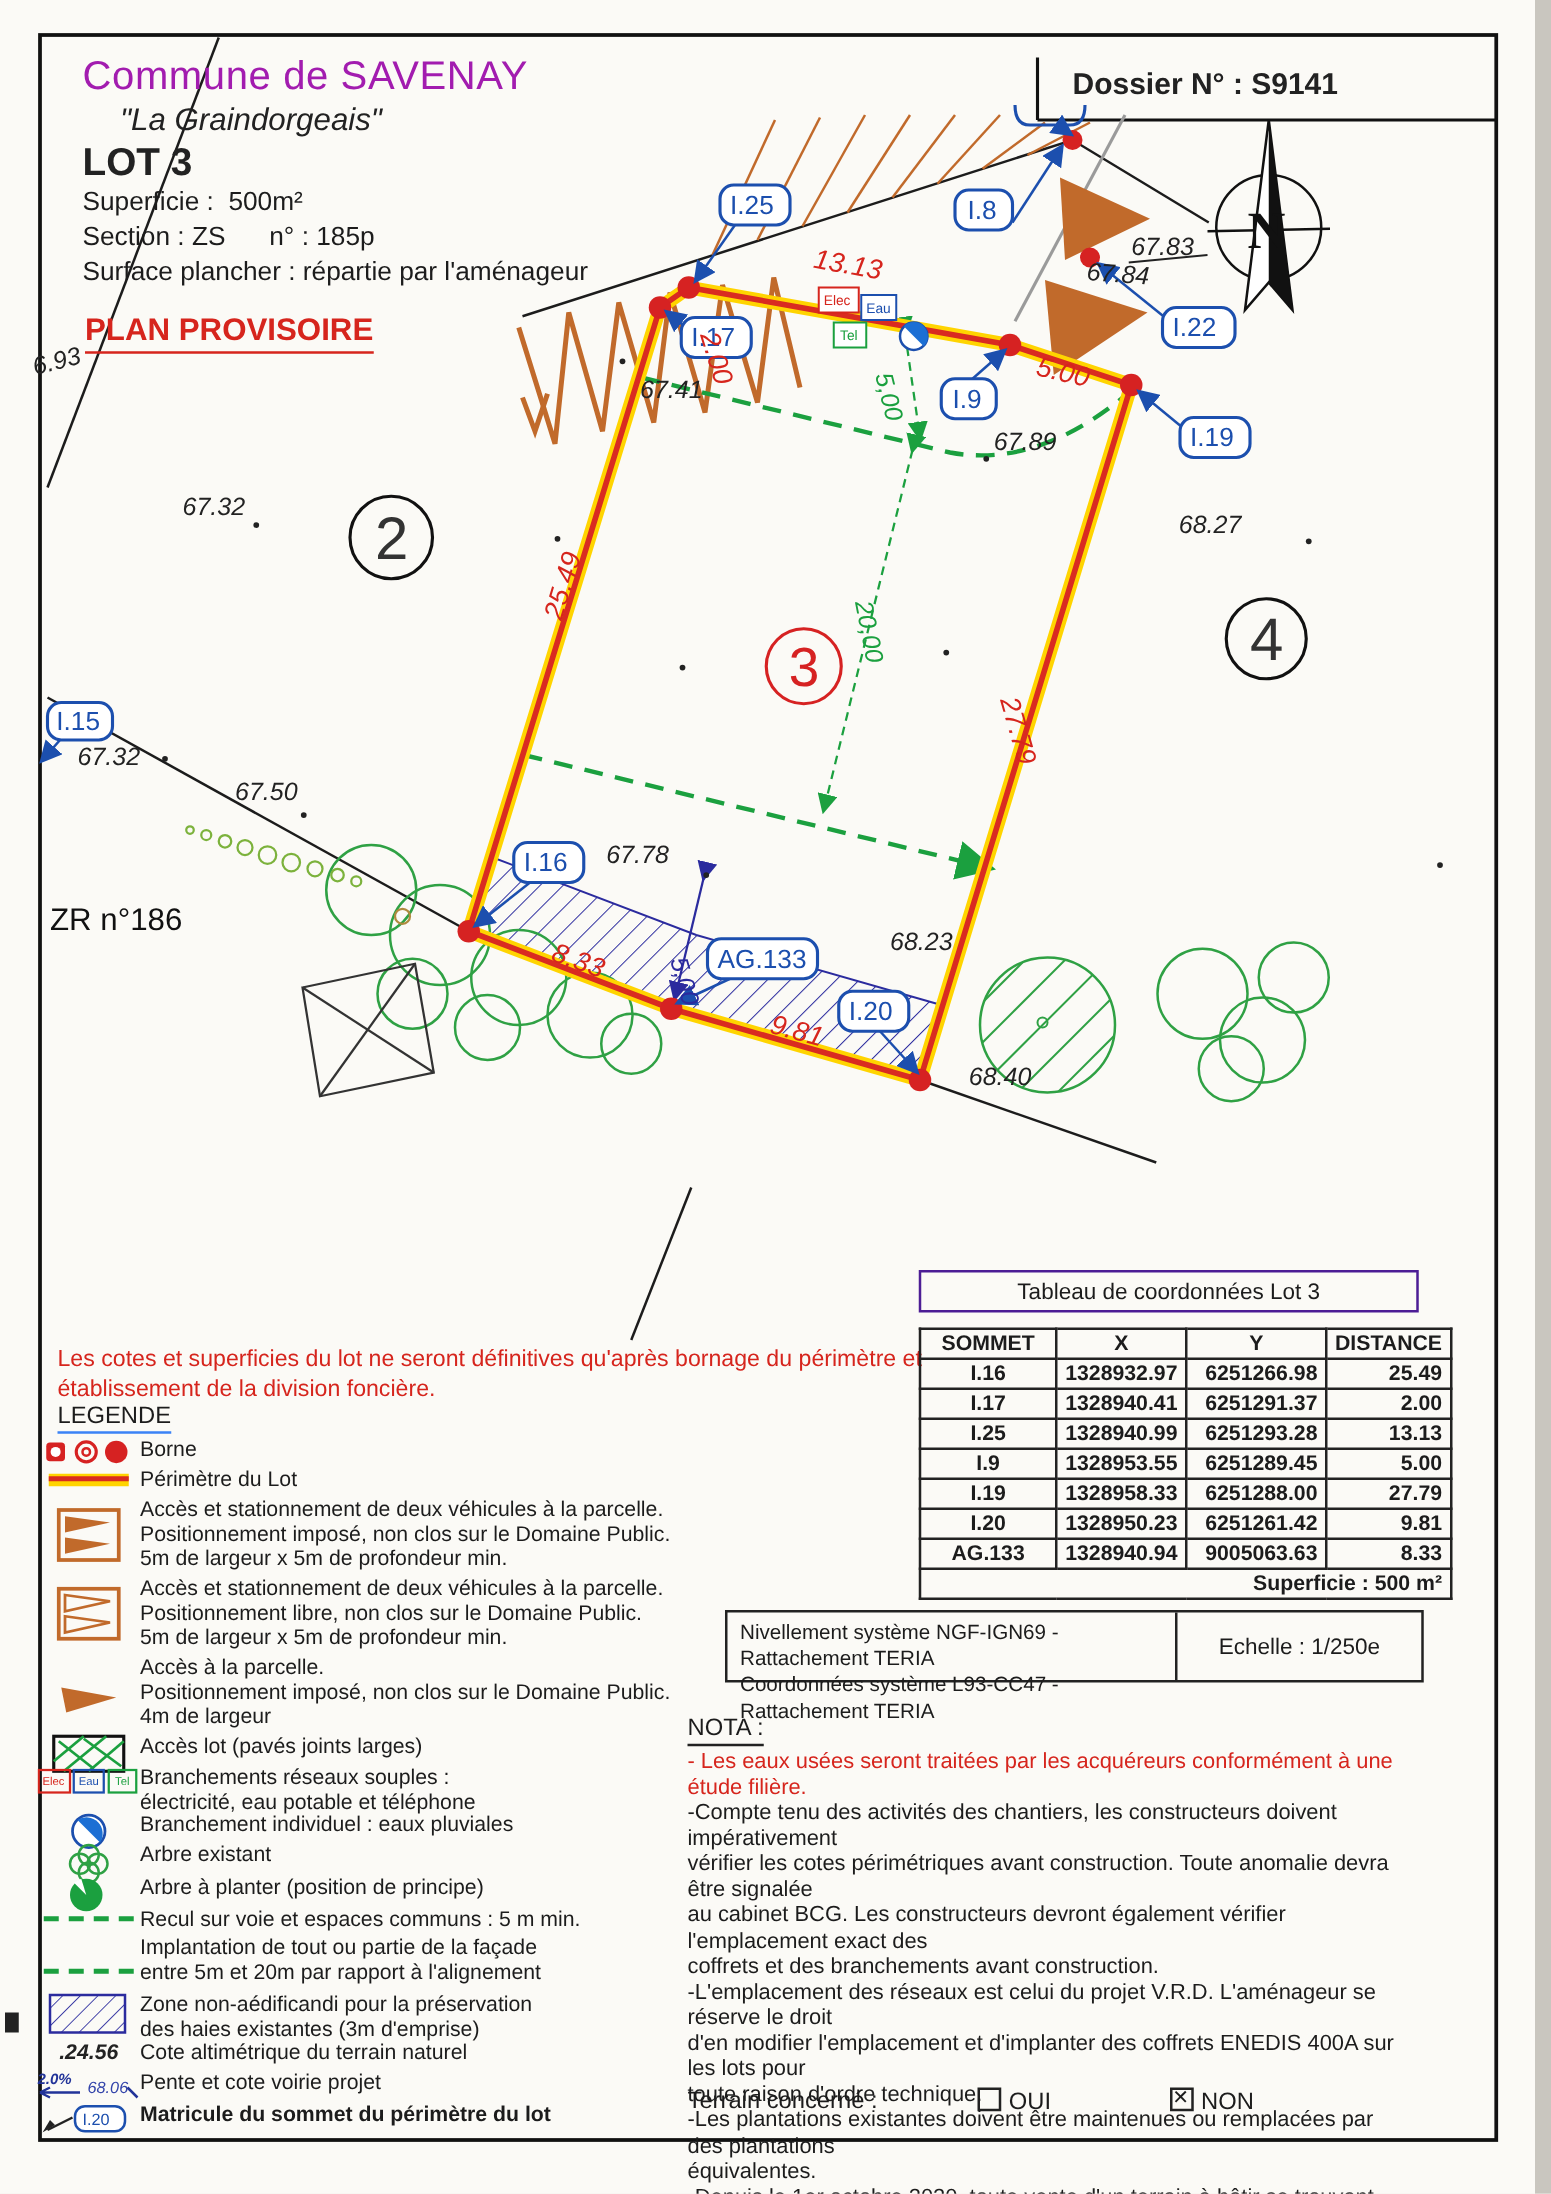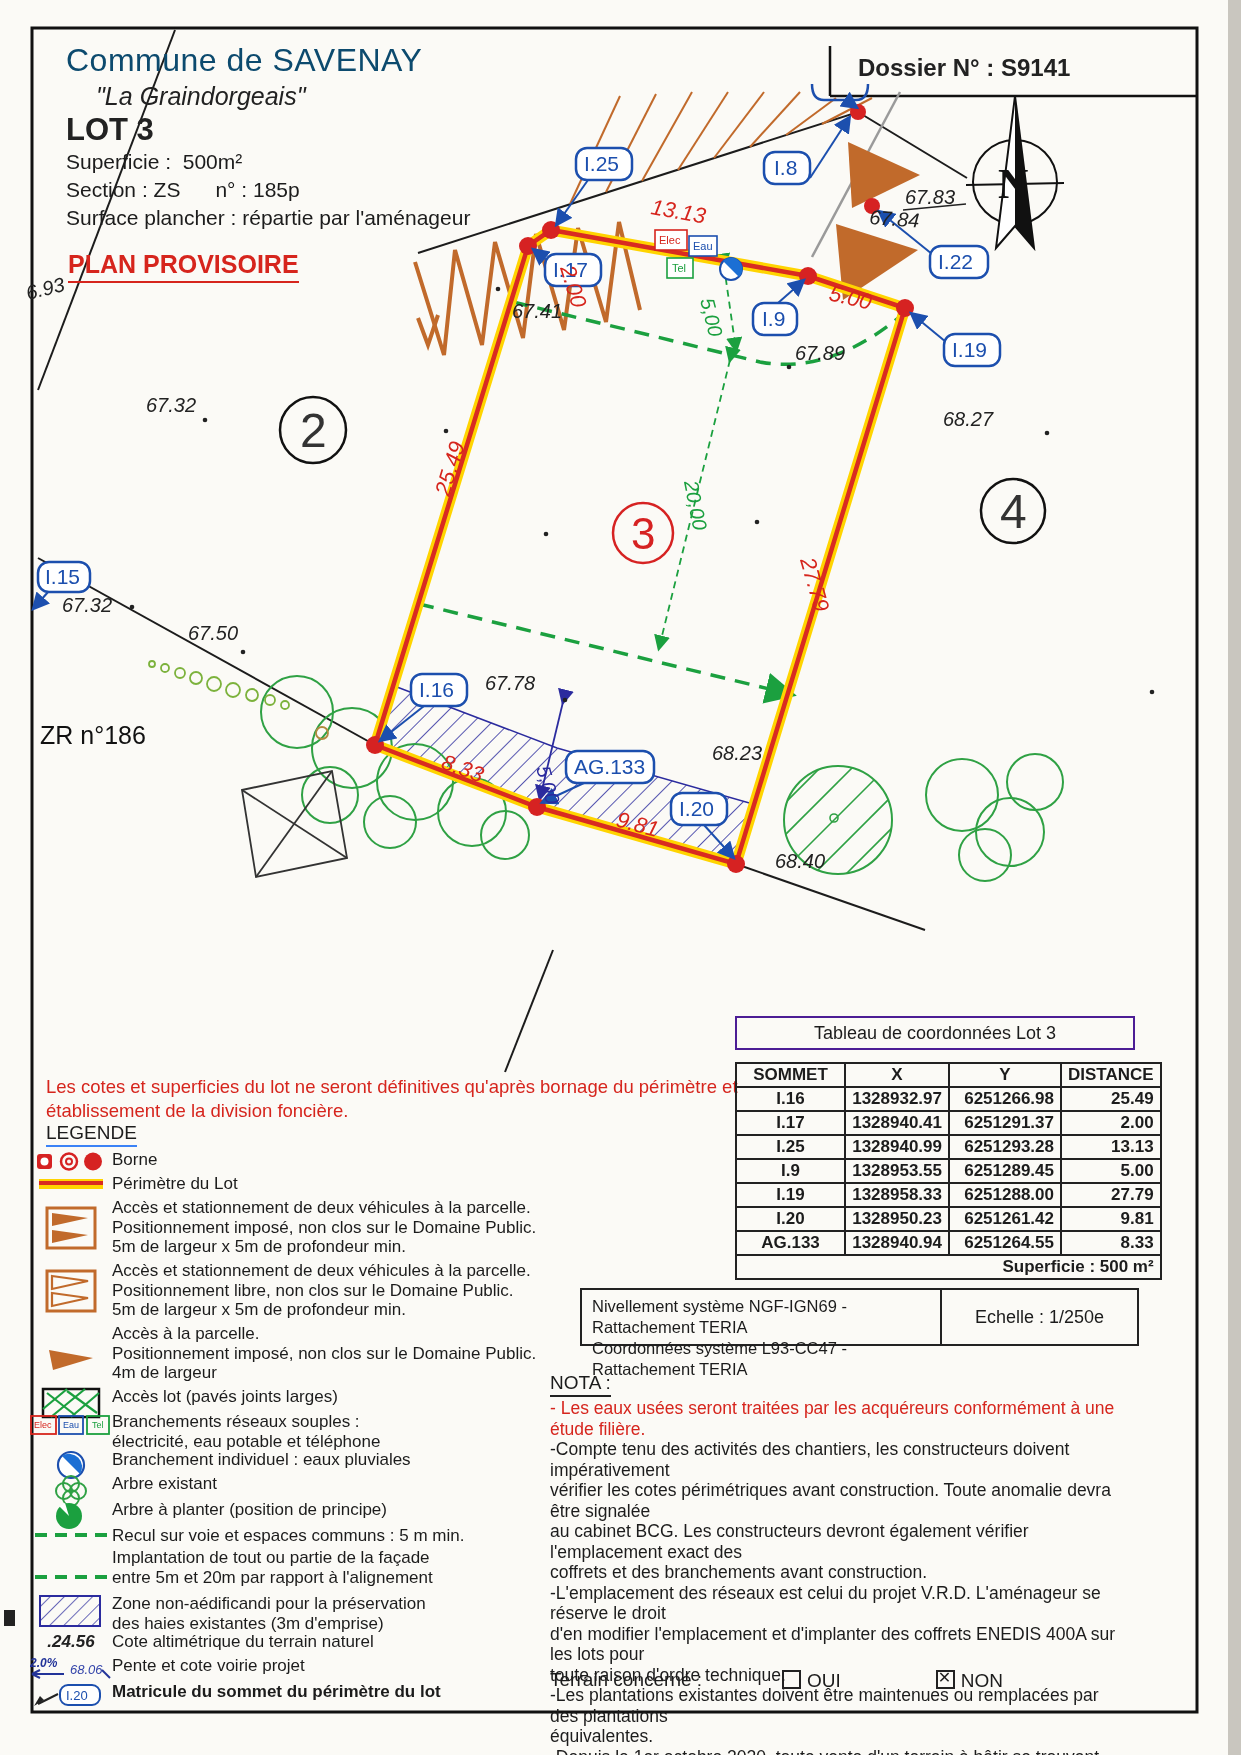--- a/index.html
+++ b/index.html
@@ -2,21 +2,21 @@
 <html><head>
 <meta charset="utf-8">
 <style>
   html,body{margin:0;padding:0;}
   body{width:1241px;height:1755px;position:relative;background:#f2f0ea;
        font-family:"Liberation Sans",sans-serif;color:#1c1c1c;overflow:hidden;}
   .abs{position:absolute;}
   #paper{position:absolute;left:0;top:0;width:1228px;height:1755px;background:#fbfaf6;}
   #scan-edge{position:absolute;right:0;top:0;width:13px;height:1755px;background:#c9c6bf;}
   #plan-svg{position:absolute;left:0;top:0;}
-  .hdr-commune{left:66px;top:42px;font-size:32px;letter-spacing:.5px;color:#0c4a6e;}
+  .hdr-commune{left:66px;top:42px;font-size:32px;letter-spacing:.5px;color:#a21caf;}
   .hdr-sub{left:96px;top:82px;font-size:25px;font-style:italic;color:#222;}
   .hdr-lot{left:66px;top:112px;font-size:31px;font-weight:bold;color:#222;}
   .hdr-detail{font-size:21px;color:#1c1c1c;white-space:pre;}
   .hdr-prov{left:68px;top:250px;font-size:25px;font-weight:bold;color:#d6251d;
             border-bottom:2px solid #d6251d;padding-bottom:2px;}
   .dossier{left:858px;top:54px;font-size:24px;font-weight:bold;color:#222;}
   .rednote{left:46px;font-size:18.5px;color:#d6251d;}
   .leg-title{left:46px;top:1122px;font-size:19px;border-bottom:2px solid #3b82f6;padding-bottom:1px;}
   .leg-row{position:absolute;display:flex;align-items:flex-start;}
   .leg-icon{width:82px;flex:0 0 82px;display:flex;justify-content:center;}
@@ -546,21 +546,21 @@
         </tr>
     <tr>
           <td class="c-som">I.20</td>
           <td class="c-x">1328950.23</td>
           <td class="c-y">6251261.42</td>
           <td class="c-d">9.81</td>
         </tr>
     <tr>
           <td class="c-som">AG.133</td>
           <td class="c-x">1328940.94</td>
-          <td class="c-y">6251264.55</td>
+          <td class="c-y">9005063.63</td>
           <td class="c-d">8.33</td>
         </tr>
     <tr class="tbl-foot">
           <td colspan="4">Superficie : 500 m²</td>
         </tr>
   </tbody>
     </table>
 </div>
 
 <div class="abs georef">

